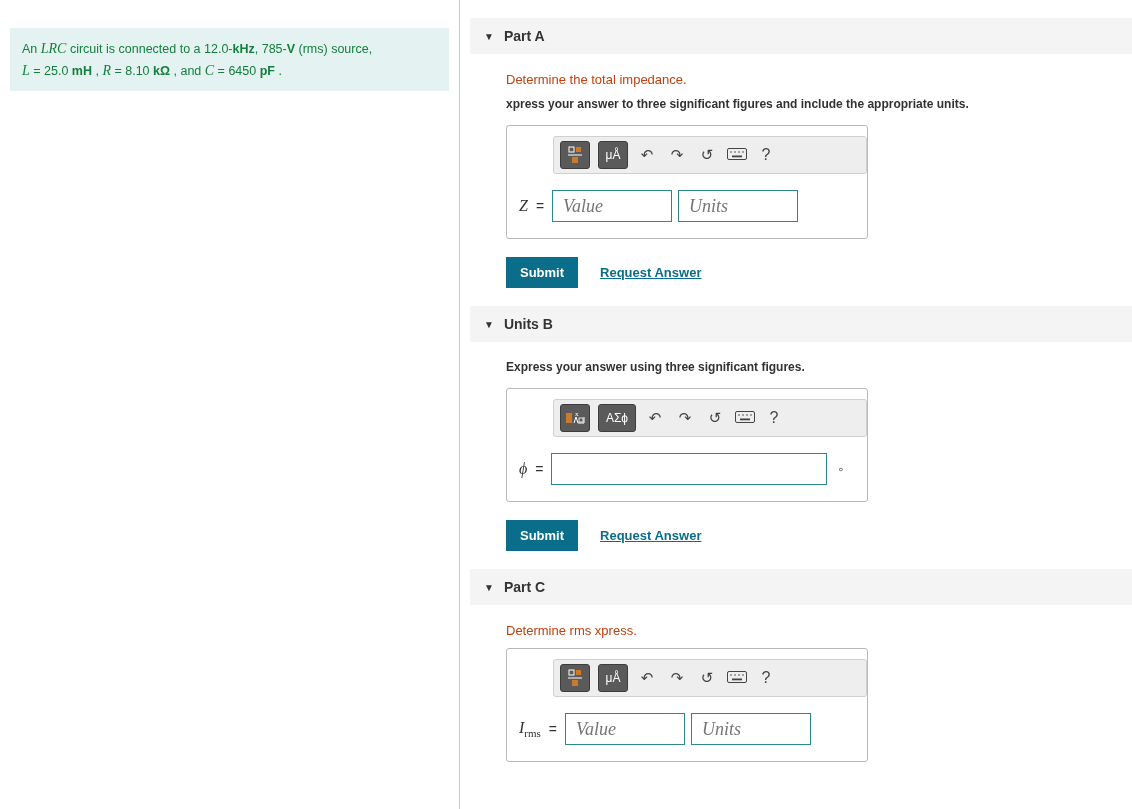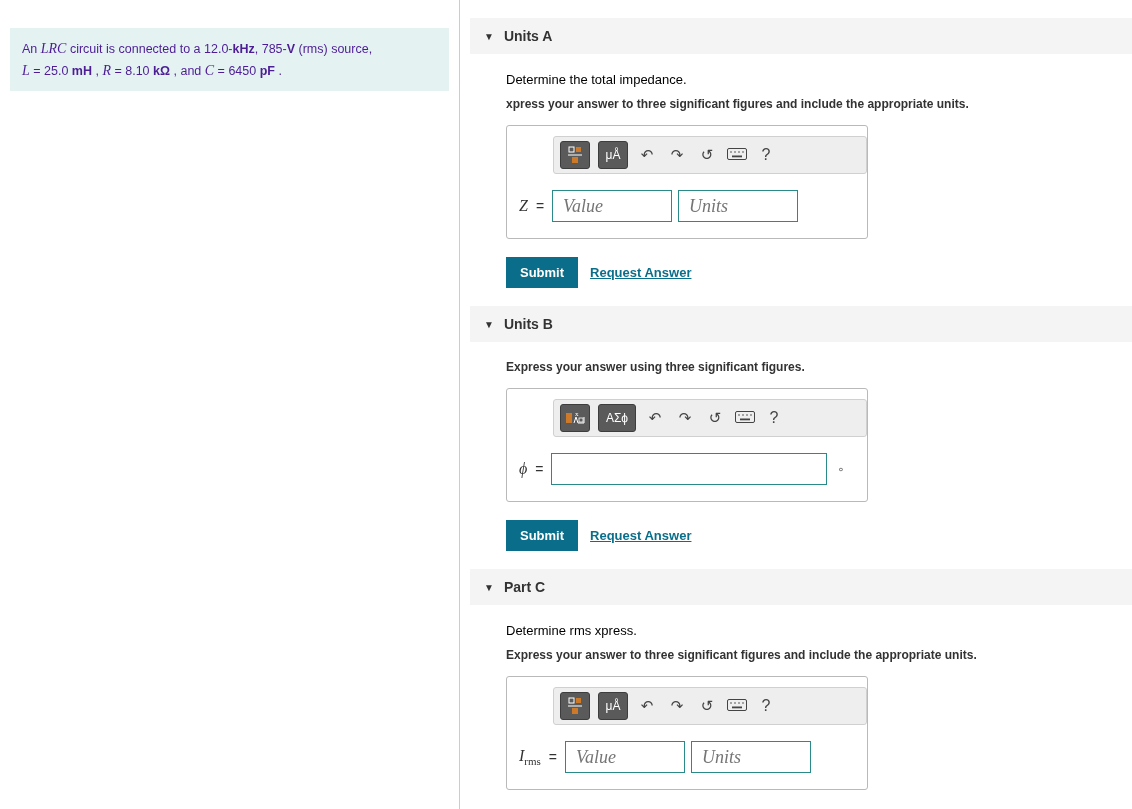--- a/index.html
+++ b/index.html
@@ -18,21 +18,21 @@
     width: 460px;
     padding: 28px 10px 0 10px;
     border-right: 1px solid #ccc;
     min-height: 809px;
   }
   .problem-box {
     background: #e4f2f2;
     padding: 10px 12px;
     font-size: 12.5px;
     line-height: 1.55;
-    color: #4c1d95;
+    color: #15803d;
   }
   .ital { font-style: italic; font-family: 'Times New Roman', serif; font-size: 14px; }
   .right-col {
     flex: 1;
     padding: 0 0 30px 0;
   }
   .part {
     margin-top: 18px;
   }
   .part-header {
@@ -48,21 +48,21 @@
   }
   .part-header .caret {
     font-size: 10px;
     color: #333;
   }
   .part-body {
     padding: 18px 0 0 46px;
   }
   .prompt-text {
     font-size: 13px;
-    color: #000000;
+    color: #c2410c;
     margin-bottom: 10px;
   }
   .instr {
     font-weight: bold;
     font-size: 12px;
     color: #333;
     margin-bottom: 14px;
   }
   .answer-box {
     border: 1px solid #b9b9b9;
@@ -141,21 +141,21 @@
   .deg-suffix {
     font-size: 11px;
     color: #555;
     vertical-align: super;
     margin-left: 4px;
   }
   .actions {
     margin-top: 18px;
     display: flex;
     align-items: center;
-    gap: 12px;
+    gap: 22px;
   }
   .submit-btn {
     background: #0a6e8a;
     color: #fff;
     border: none;
     padding: 8px 14px;
     font-weight: bold;
     font-size: 13px;
     cursor: pointer;
   }
@@ -175,21 +175,21 @@
       <span>An </span><span class="ital">LRC</span><span> circuit is connected to a 12.0-</span><b>kHz</b><span>, 785-</span><b>V</b><span> (rms) source,</span><br>
       <span class="ital">L</span><span> = 25.0 </span><b>mH</b><span> , </span><span class="ital">R</span><span> = 8.10 </span><b>kΩ</b><span> , and </span><span class="ital">C</span><span> = 6450 </span><b>pF</b><span> .</span>
     </div>
   </div>
 
   <div class="right-col">
 
     <div class="part">
       <div class="part-header">
         <span class="caret">▼</span>
-        <span>Units A</span>
+        <span>Part A</span>
       </div>
       <div class="part-body">
         <div class="prompt-text">Determine the total impedance.</div>
         <div class="instr">xpress your answer to three significant figures and include the appropriate units.</div>
         <div class="answer-box">
           <div class="toolbar">
             <div class="tb-btn frac">
               <svg width="18" height="18" viewBox="0 0 18 18">
                   <rect x="3" y="1" width="5" height="5" fill="none" stroke="#fff" stroke-width="1"></rect>
                   <rect x="10" y="1" width="5" height="5" fill="#cc7a2a"></rect>
@@ -274,21 +274,20 @@
       </div>
     </div>
 
     <div class="part">
       <div class="part-header">
         <span class="caret">▼</span>
         <span>Part C</span>
       </div>
       <div class="part-body">
         <div class="prompt-text">Determine rms xpress.</div>
-        <div class="instr">Express your answer to three significant figures and include the appropriate units.</div>
         <div class="answer-box">
           <div class="toolbar">
             <div class="tb-btn frac">
               <svg width="18" height="18" viewBox="0 0 18 18">
                   <rect x="3" y="1" width="5" height="5" fill="none" stroke="#fff" stroke-width="1"></rect>
                   <rect x="10" y="1" width="5" height="5" fill="#cc7a2a"></rect>
                   <rect x="6" y="11" width="6" height="6" fill="#cc7a2a"></rect>
                   <line x1="2" y1="9" x2="16" y2="9" stroke="#fff" stroke-width="1"></line>
                 </svg>
             </div>

